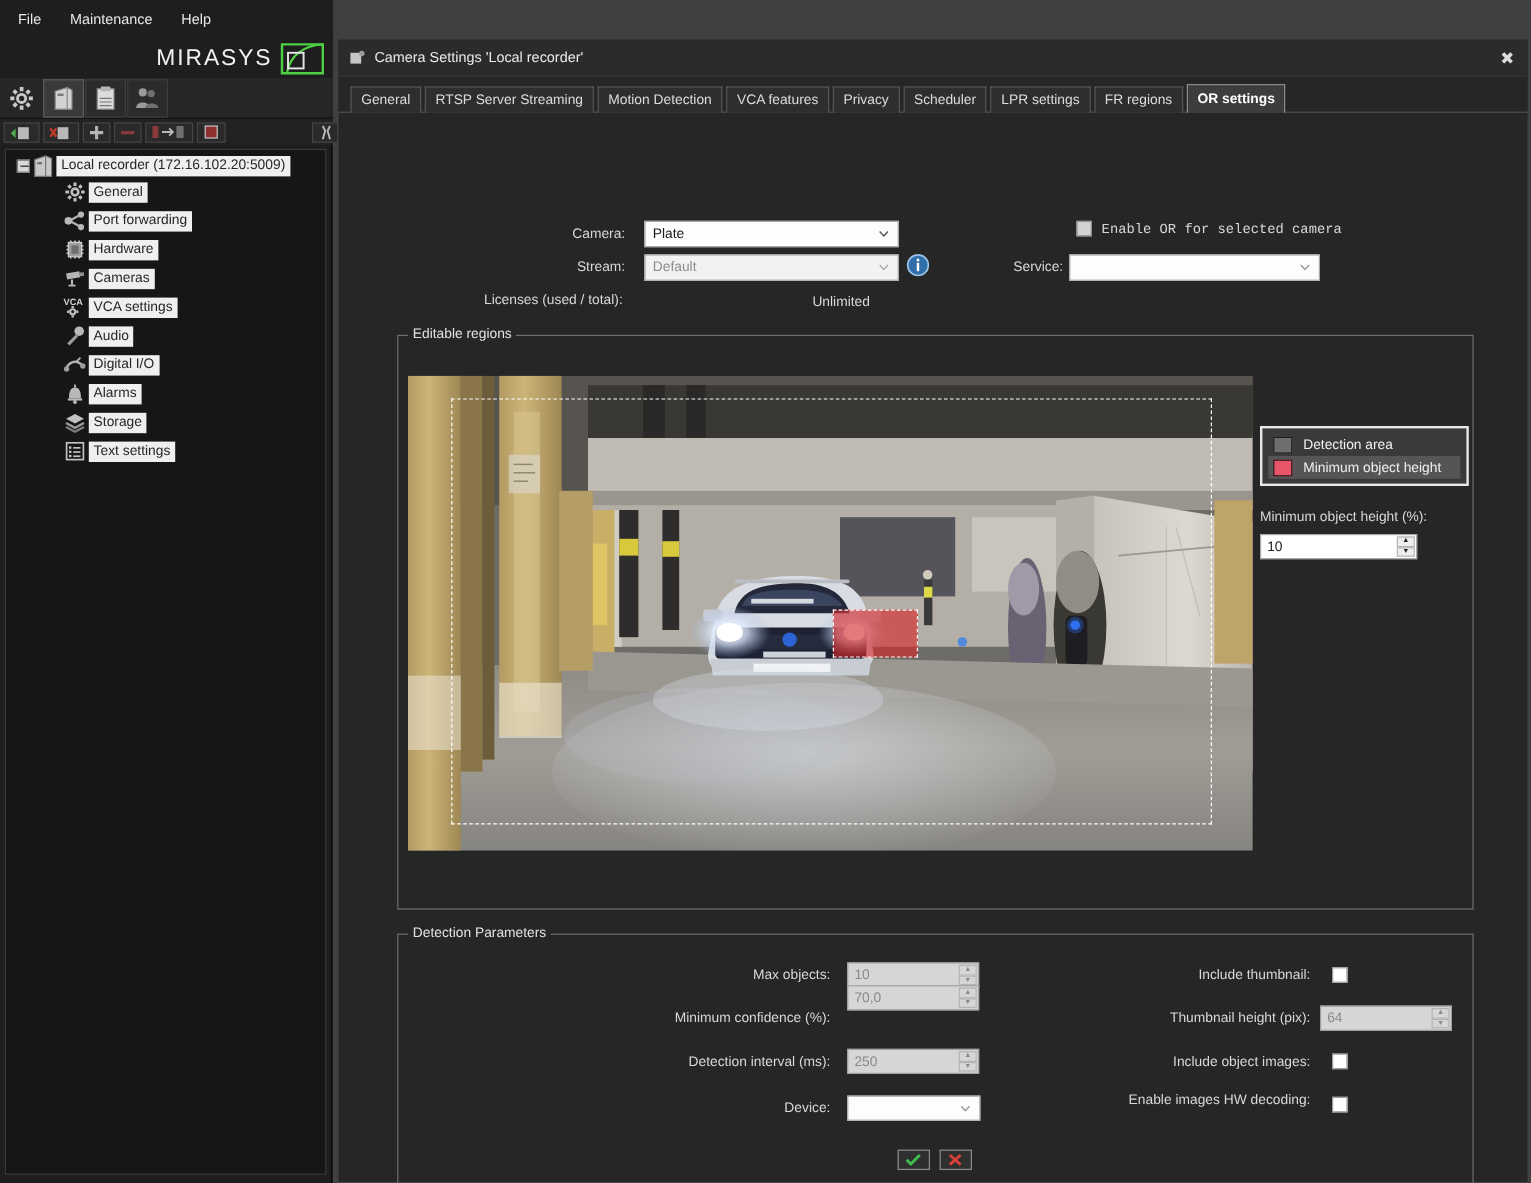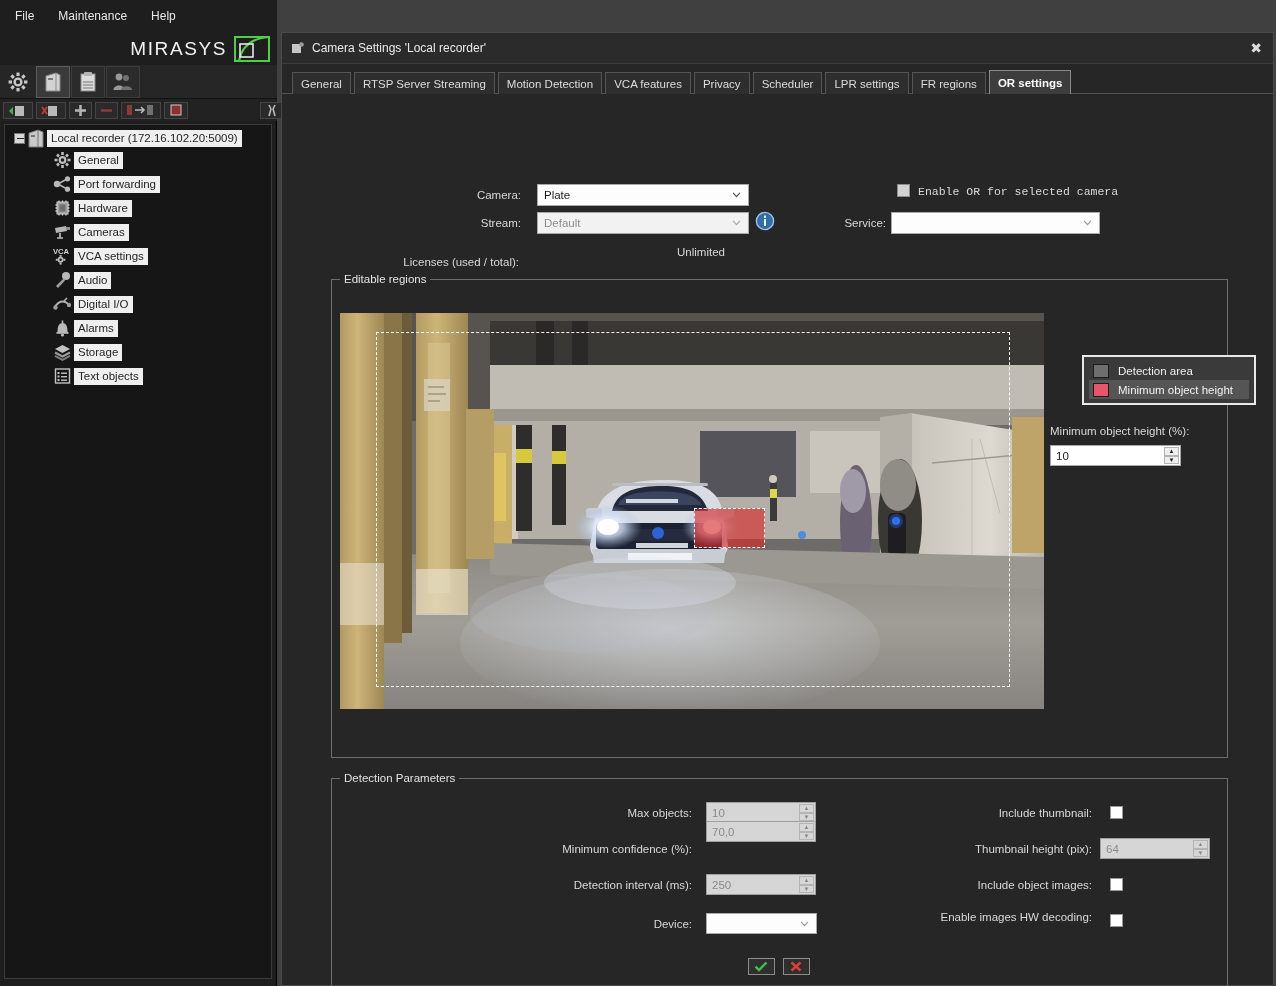--- a/index.html
+++ b/index.html
@@ -202,21 +202,21 @@
   .det-rect {
     position: absolute; border: 1px dashed #ffffff;
   }
   .minobj-rect {
     position: absolute; border: 1px dashed #ffffff;
     background: rgba(214,38,38,0.62);
   }
 
   #legend {
     position: absolute; background: #3a3a3a;
-    border: 2px solid #e8e8e8; padding: 4px 5px; margin-left: 32px;
+    border: 2px solid #e8e8e8; padding: 4px 5px;
   }
   .legend-row {
     display: flex; align-items: center; height: 19px; padding: 0 4px;
   }
   .legend-row.sel { background: #555555; }
   .sw { width: 16px; height: 14px; border: 1px solid #1c1c1c; margin-right: 9px; flex:0 0 auto;}
   .legend-txt { color: #f0f0f0; font-size: 11.5px; }
 
   #okbar {
     position: absolute; left: 0; bottom: 10px; width: 993px;
@@ -495,21 +495,21 @@
               <g fill="#c2c2c2">
                 <rect x="4.5" y="5" width="2" height="2"></rect>
                 <rect x="4.5" y="8.5" width="2" height="2"></rect>
                 <rect x="4.5" y="12" width="2" height="2"></rect>
                 <rect x="8" y="5.5" width="6" height="1.4"></rect>
                 <rect x="8" y="9" width="6" height="1.4"></rect>
                 <rect x="8" y="12.5" width="6" height="1.4"></rect>
               </g>
             </svg>
         </span>
-        <span class="tree-label">Text objects</span>
+        <span class="tree-label">Text settings</span>
       </div>
     </div>
   </div>
 
   <div id="dialog">
 
     <div id="dlg-title">
       <svg width="14" height="14" viewBox="0 0 14 14">
         <rect x="1" y="3" width="9" height="9" fill="#c6c6c6"></rect>
         <circle cx="10.5" cy="3.5" r="2.3" fill="#9c9c9c"></circle>
@@ -547,21 +547,21 @@
             <path d="M1,1 L5,5.4 L9,1" stroke="#aaa" stroke-width="1.4" fill="none"></path>
           </svg>
       </div>
 
       <svg style="position:absolute; left:464px; top:112px;" width="20" height="20" viewBox="0 0 20 20">
         <circle cx="10" cy="10" r="8.6" fill="#2f6ea8" stroke="#9dc4e8" stroke-width="1.4"></circle>
         <rect x="9" y="8" width="2" height="7" fill="#fff"></rect>
         <rect x="9" y="4.6" width="2" height="2.2" fill="#fff"></rect>
       </svg>
 
-      <div class="lbl" style="left:60px; top:157px; width:168px;">Licenses (used / total):</div>
+      <div class="lbl" style="left:60px; top:145px; width:168px;">Licenses (used / total):</div>
       <div class="lbl lbl-l" style="left:386px; top:147px;">Unlimited</div>
 
       <div class="cbox dim" style="left:606px; top:85px;"></div>
       <div class="lbl lbl-l" style="left:627px; top:86px;font-family:Liberation Mono, monospace;">Enable OR for selected camera</div>
 
       <div class="lbl" style="left:520px; top:118px; width:75px;">Service:</div>
       <div class="combo" style="left:600px; top:113px; width:209px;">
         <span></span>
         <svg class="chev" viewBox="0 0 10 7">
             <path d="M1,1 L5,5.4 L9,1" stroke="#9a9a9a" stroke-width="1.4" fill="none"></path>

